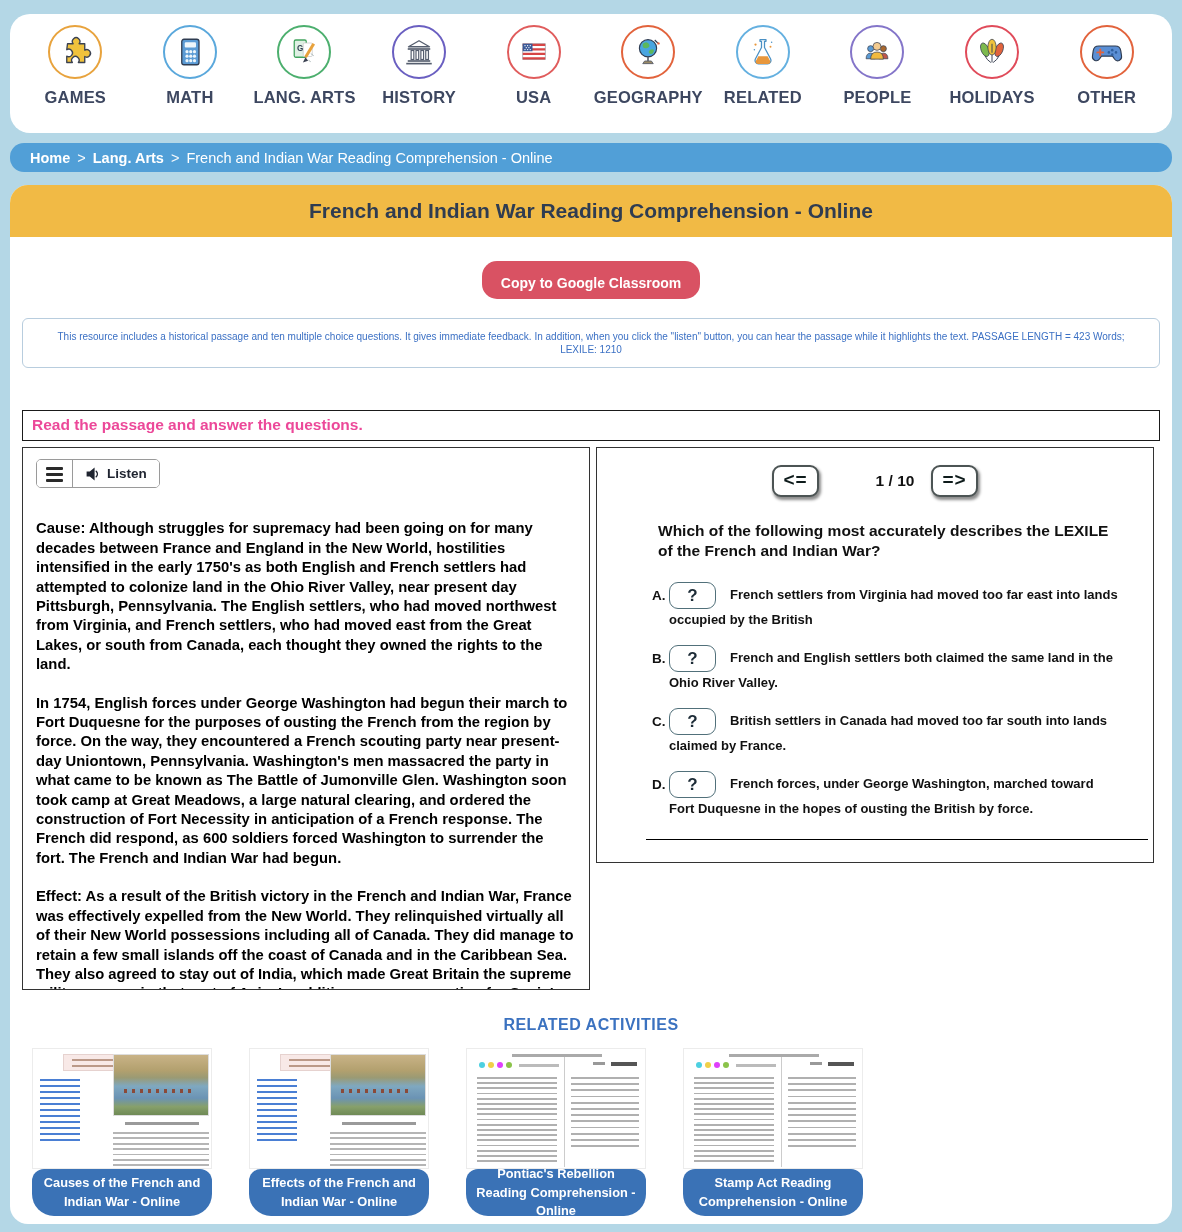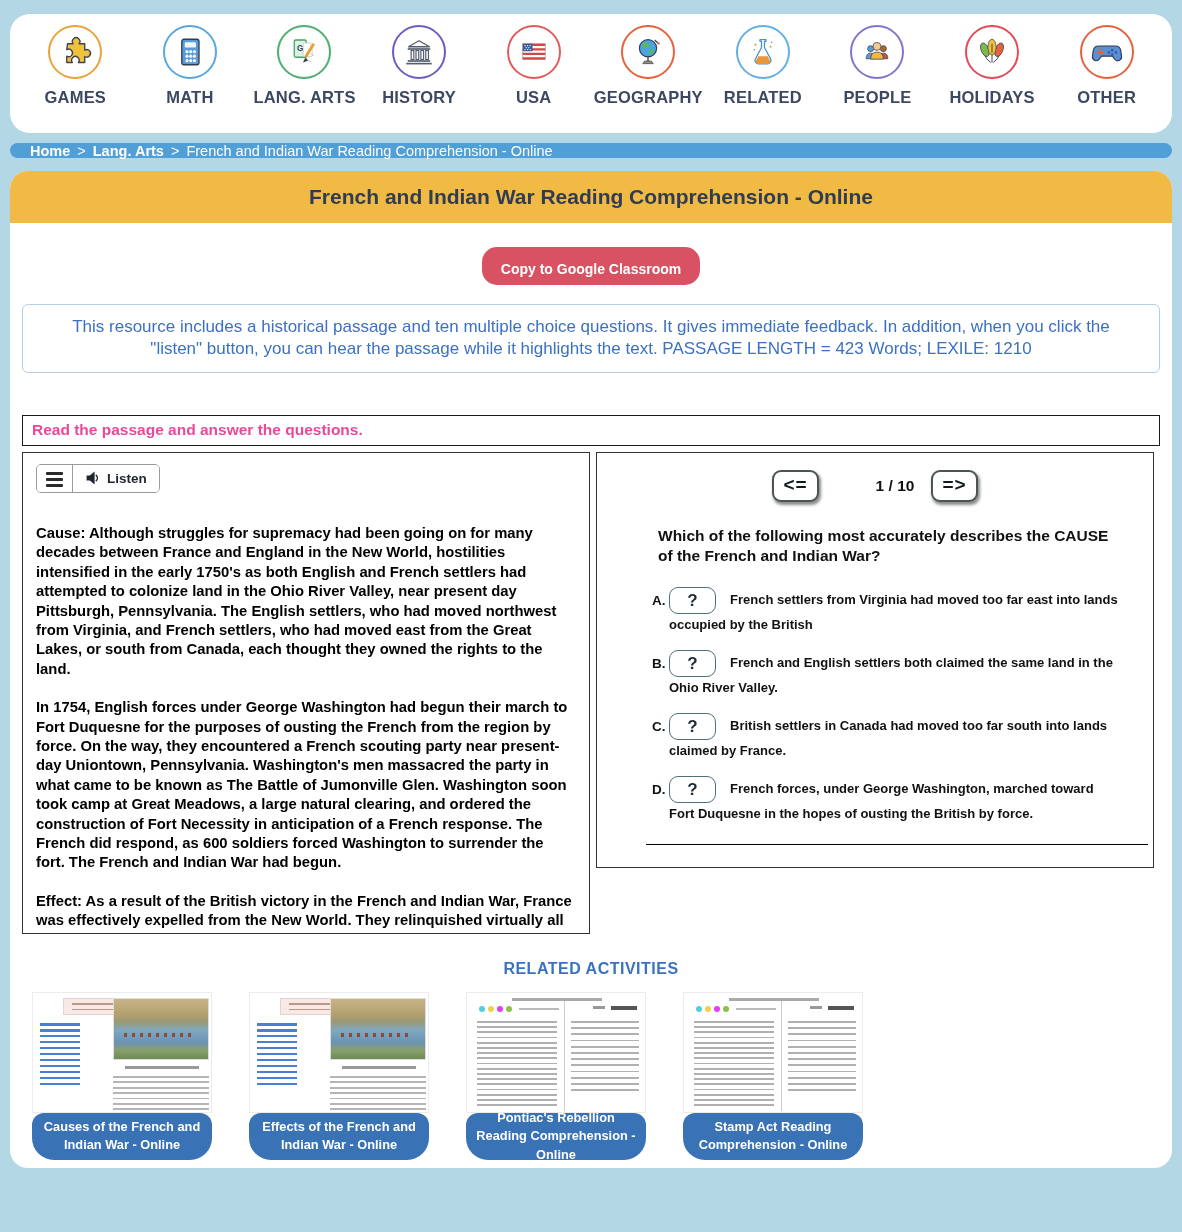--- a/index.html
+++ b/index.html
@@ -18,21 +18,21 @@
   .nav-item { flex:1; text-align:center; cursor:pointer; }
   .nav-circle {
     width:54px; height:54px; border-radius:50%; border:2px solid #ccc;
     margin:0 auto; display:flex; align-items:center; justify-content:center;
     background:#fff;
   }
   .nav-circle svg { display:block; }
   .nav-label { margin-top:9px; font-weight:700; font-size:16.5px; color:#3d4760; letter-spacing:.2px; }
   
   .breadcrumb {
-    margin:10px 10px 0; height:15px; background:#519fd7; border-radius:14px;
+    margin:10px 10px 0; height:29px; background:#519fd7; border-radius:14px;
     display:flex; align-items:center; padding:0 20px; color:#fff; font-size:14.5px; gap:7px;
     white-space:nowrap;
   }
   .breadcrumb .crumb-link { font-weight:700; cursor:pointer; }
   .breadcrumb .crumb-sep { font-weight:400; opacity:.95; }
   .breadcrumb .crumb-current { font-weight:400; }
   
   .content {
     margin:13px 10px 0; background:#fff; border-radius:18px; padding-bottom:8px; overflow:hidden;
   }
@@ -41,30 +41,30 @@
     color:#2f3c51; font-size:21px; font-weight:700;
   }
   .gc-row { display:flex; justify-content:center; margin-top:24px; }
   .gc-btn {
     background:#d95263; color:#fff; font-weight:700; font-size:14px;
     border:none; border-radius:15px; padding:14px 19px 8px; cursor:pointer;
     font-family:"Liberation Sans", sans-serif;
   }
   .info-box {
     margin:19px 12px 0; border:1px solid #b8cdde; border-radius:6px;
-    padding:11px 22px; color:#3b70c4; font-size:17px; text-align:center; line-height:1.32;
+    padding:11px 22px; color:#3b70c4; font-size:10px; text-align:center; line-height:1.32;
   }
   .instructions {
     margin:42px 12px 0; border:1px solid #1a1a1a; padding:5px 9px 6px;
     font-weight:700; font-size:15.5px; color:#ec4899;
   }
   .main { display:flex; margin:6px 12px 0; gap:6px; align-items:flex-start; }
   
   .passage-panel {
-    width:568px; height:482px; border:1px solid #333; overflow:hidden; padding:11px 13px;
+    width:568px; height:543px; border:1px solid #333; overflow:hidden; padding:11px 13px;
     background:#fff;
   }
   .listen-group {
     display:inline-flex; border:1px solid #9a9a9a; border-radius:5px; overflow:hidden; background:#fff;
   }
   .menu-btn {
     padding:7px 9px 5px; border:none; border-right:1px solid #9a9a9a; background:#fff; cursor:pointer;
   }
   .menu-btn .bar { display:block; width:17px; height:3px; background:#2a2a2a; margin-bottom:3px; border-radius:1px; }
   .menu-btn .bar:last-child { margin-bottom:0; }
@@ -350,21 +350,21 @@
           <p>Effect: As a result of the British victory in the French and Indian War, France was effectively expelled from the New World. They relinquished virtually all of their New World possessions including all of Canada. They did manage to retain a few small islands off the coast of Canada and in the Caribbean Sea. They also agreed to stay out of India, which made Great Britain the supreme military power in that part of Asia. In addition, as compensation for Spain's loss of Florida to England, Spain</p>
         </div>
     </div>
 
     <div class="quiz-panel">
       <div class="quiz-nav">
         <button class="arrow-btn">&lt;=</button>
         <span class="counter">1 / 10</span>
         <button class="arrow-btn">=&gt;</button>
       </div>
-      <div class="question">Which of the following most accurately describes the CAUSE of the French and Indian War?</div>
+      <div class="question">Which of the following most accurately describes the LEXILE of the French and Indian War?</div>
       <div class="choices" id="choices">
           <div class="choice"><span class="letter">A.</span><button class="qmark">?</button><span>French settlers from Virginia had moved too far east into lands occupied by the British</span></div>
           <div class="choice"><span class="letter">B.</span><button class="qmark">?</button><span>French and English settlers both claimed the same land in the Ohio River Valley.</span></div>
           <div class="choice"><span class="letter">C.</span><button class="qmark">?</button><span>British settlers in Canada had moved too far south into lands claimed by France.</span></div>
           <div class="choice"><span class="letter">D.</span><button class="qmark">?</button><span>French forces, under George Washington, marched toward Fort Duquesne in the hopes of ousting the British by force.</span></div>
         </div>
       <div class="quiz-hr"></div>
     </div>
   </div>
 

